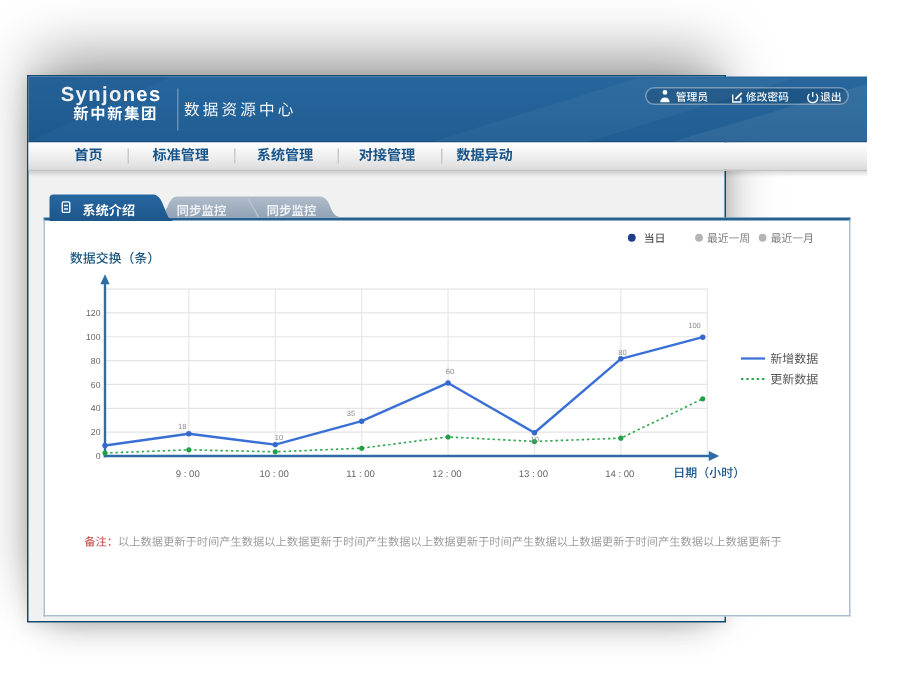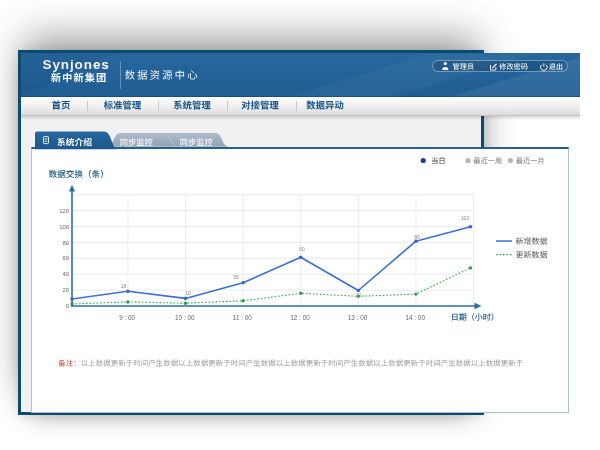--- a/index.html
+++ b/index.html
@@ -1,16 +1,16 @@
 <!DOCTYPE html>
 <html><head><meta charset="utf-8"><style>
 html,body{margin:0;padding:0;width:600px;height:450px;background:#ffffff;overflow:hidden}
 *{box-sizing:border-box;font-family:"Liberation Sans",sans-serif}
 #page{position:absolute;left:18px;top:50px;width:466px;height:365px;background:#f1f1f1;
- border:3px solid #0c4a6e;box-shadow:0 0 10px rgba(0,0,0,.09),0 -18px 38px -6px rgba(0,0,0,.40),0 12px 24px -12px rgba(0,0,0,.28)}
+ border:1px solid #0c4a6e;box-shadow:0 0 10px rgba(0,0,0,.09),0 -18px 38px -6px rgba(0,0,0,.40),0 12px 24px -12px rgba(0,0,0,.28)}
 #hdr{position:absolute;left:0;top:0;width:559px;height:43.5px;border-bottom:1px solid #1a4d7c;
  background:linear-gradient(180deg,#27679e,#205d92)}
 #logolat{position:absolute;left:21.5px;top:4.1px;width:95px;color:#fff;font-weight:bold;
  font-size:13.5px;letter-spacing:0.9px}
 #hsep{position:absolute;left:99px;top:8px;width:1px;height:28px;background:rgba(255,255,255,.30)}
 #pill{position:absolute;left:411px;top:7.4px;width:136px;height:11.4px;border:1px solid rgba(255,255,255,.38);
  border-radius:6px;background:rgba(5,35,65,.22)}
 #nav{position:absolute;left:0;top:43.5px;width:559px;height:19px;
  background:linear-gradient(180deg,#ffffff,#ececec 60%,#dcdcdc);border-bottom:1px solid #c3c3c3}
 #navsh{position:absolute;left:0;top:62.5px;width:559px;height:4px;

